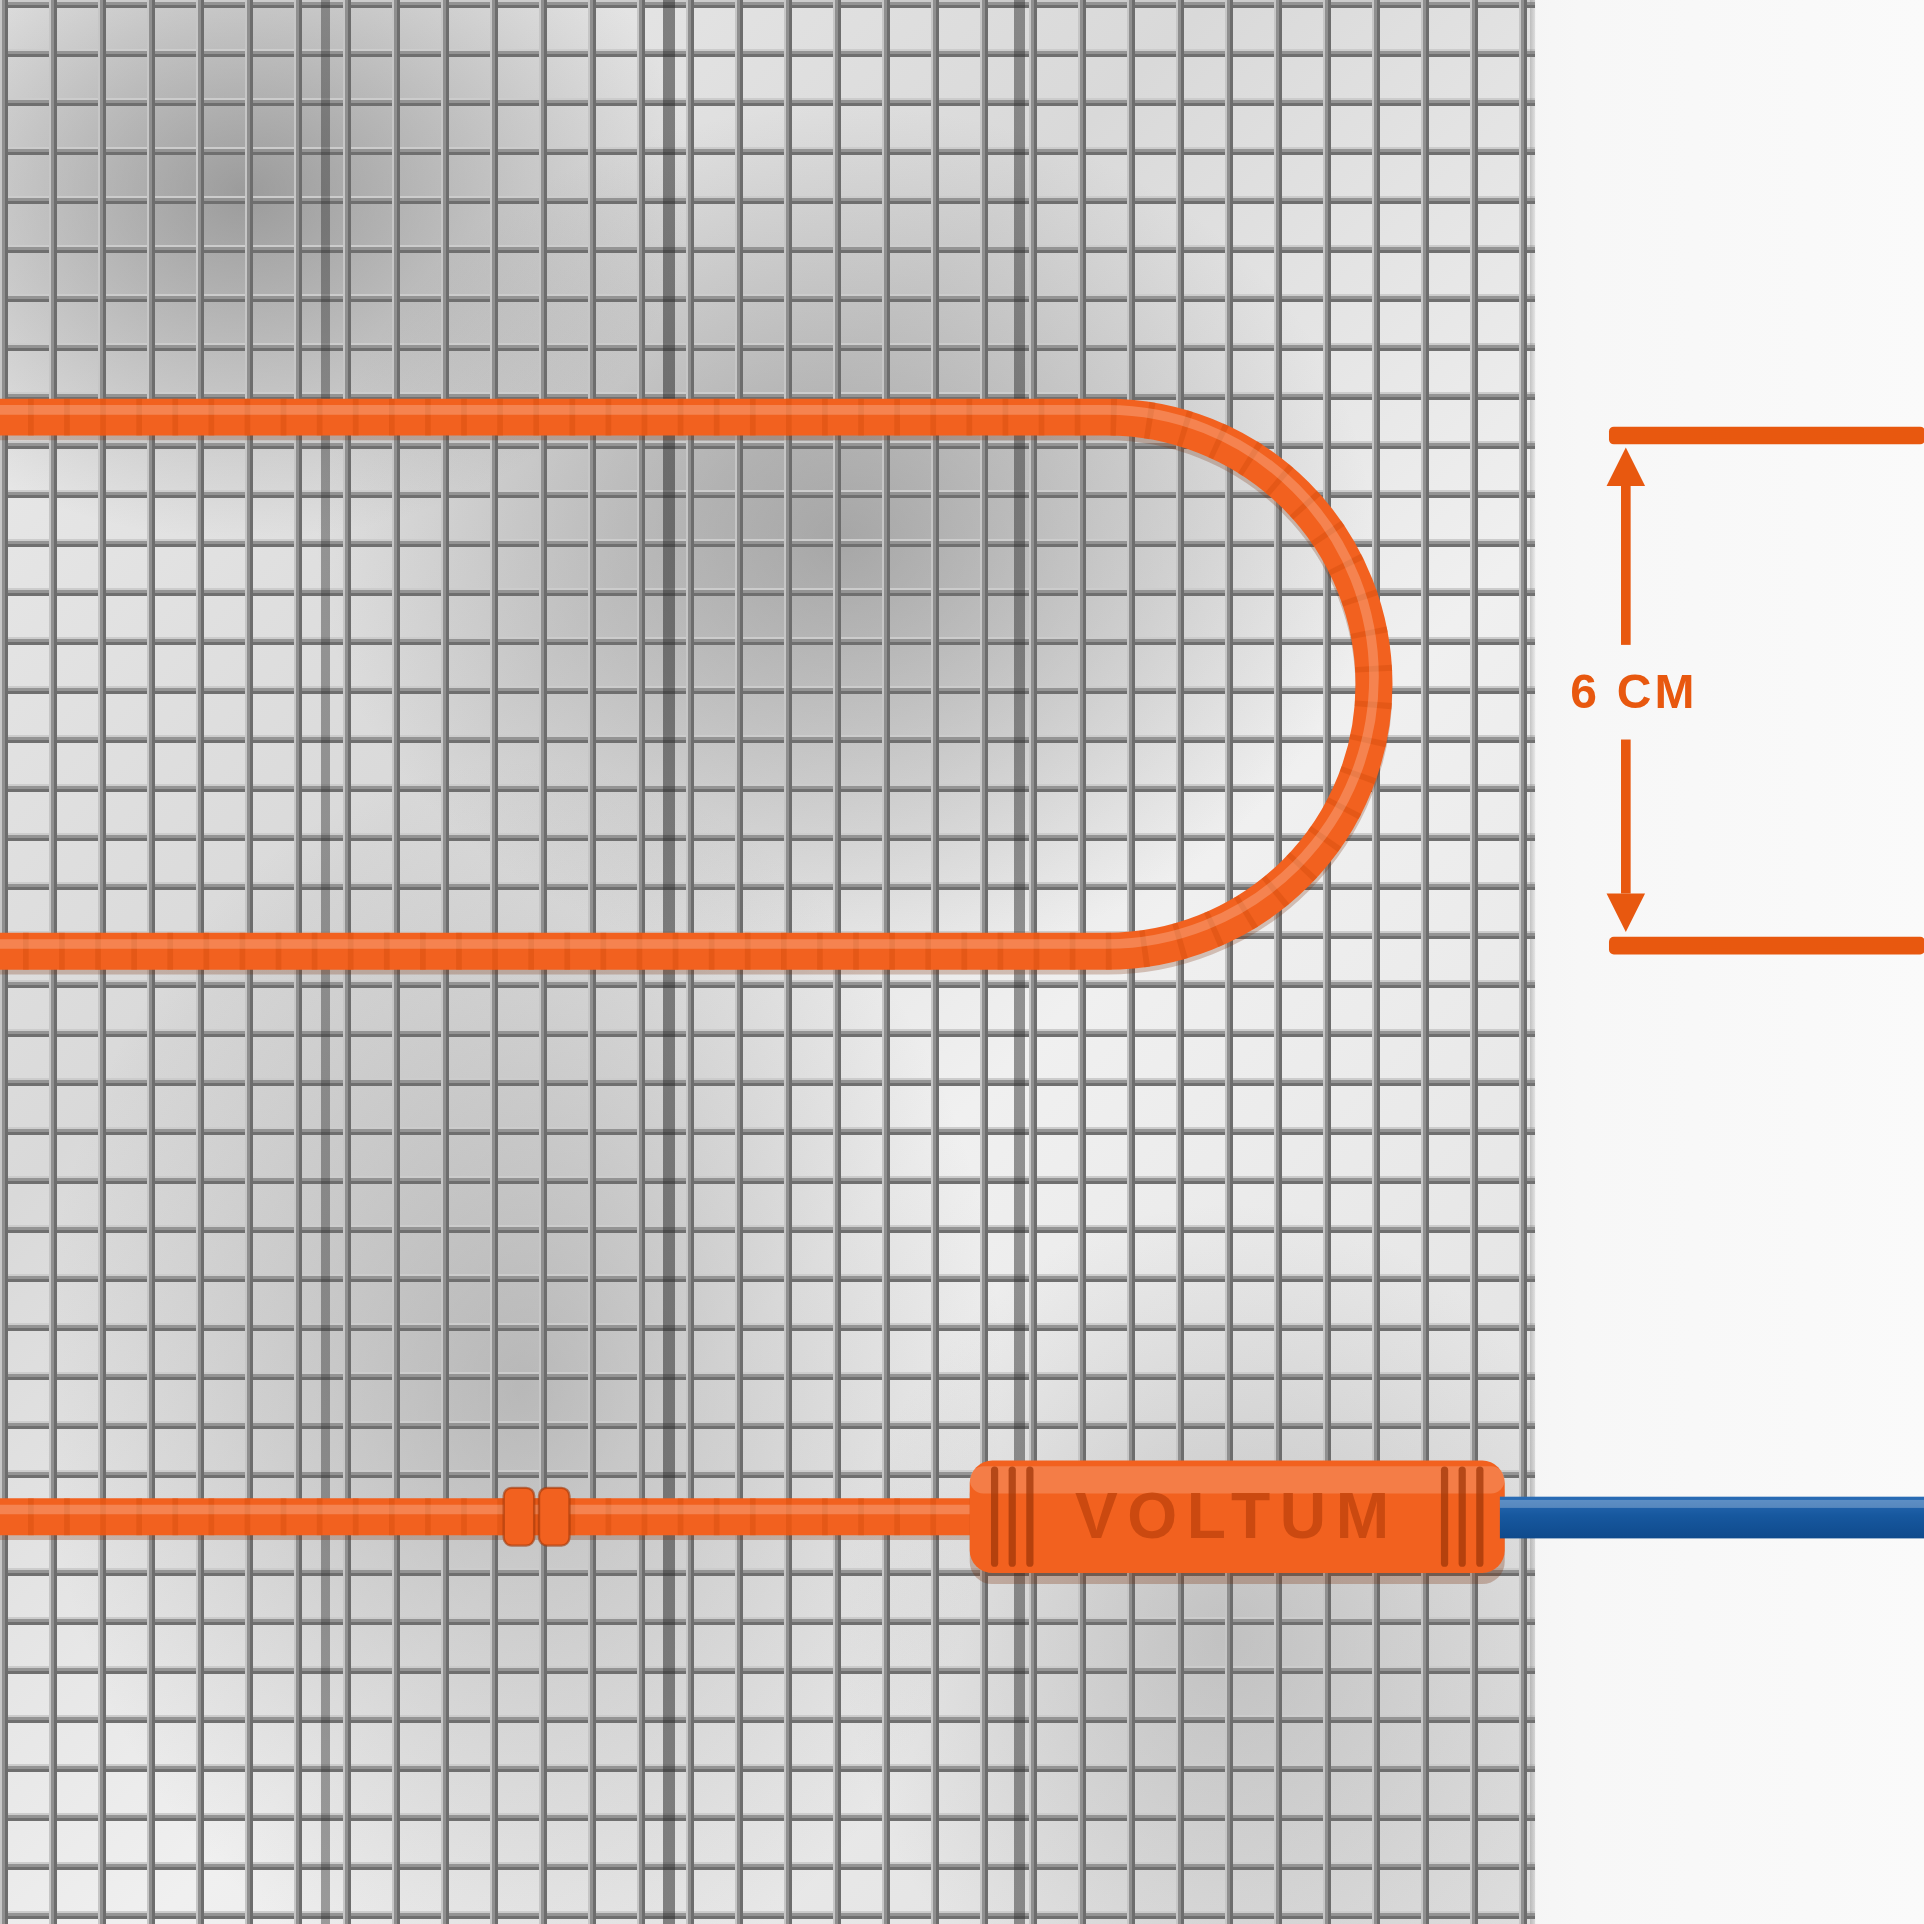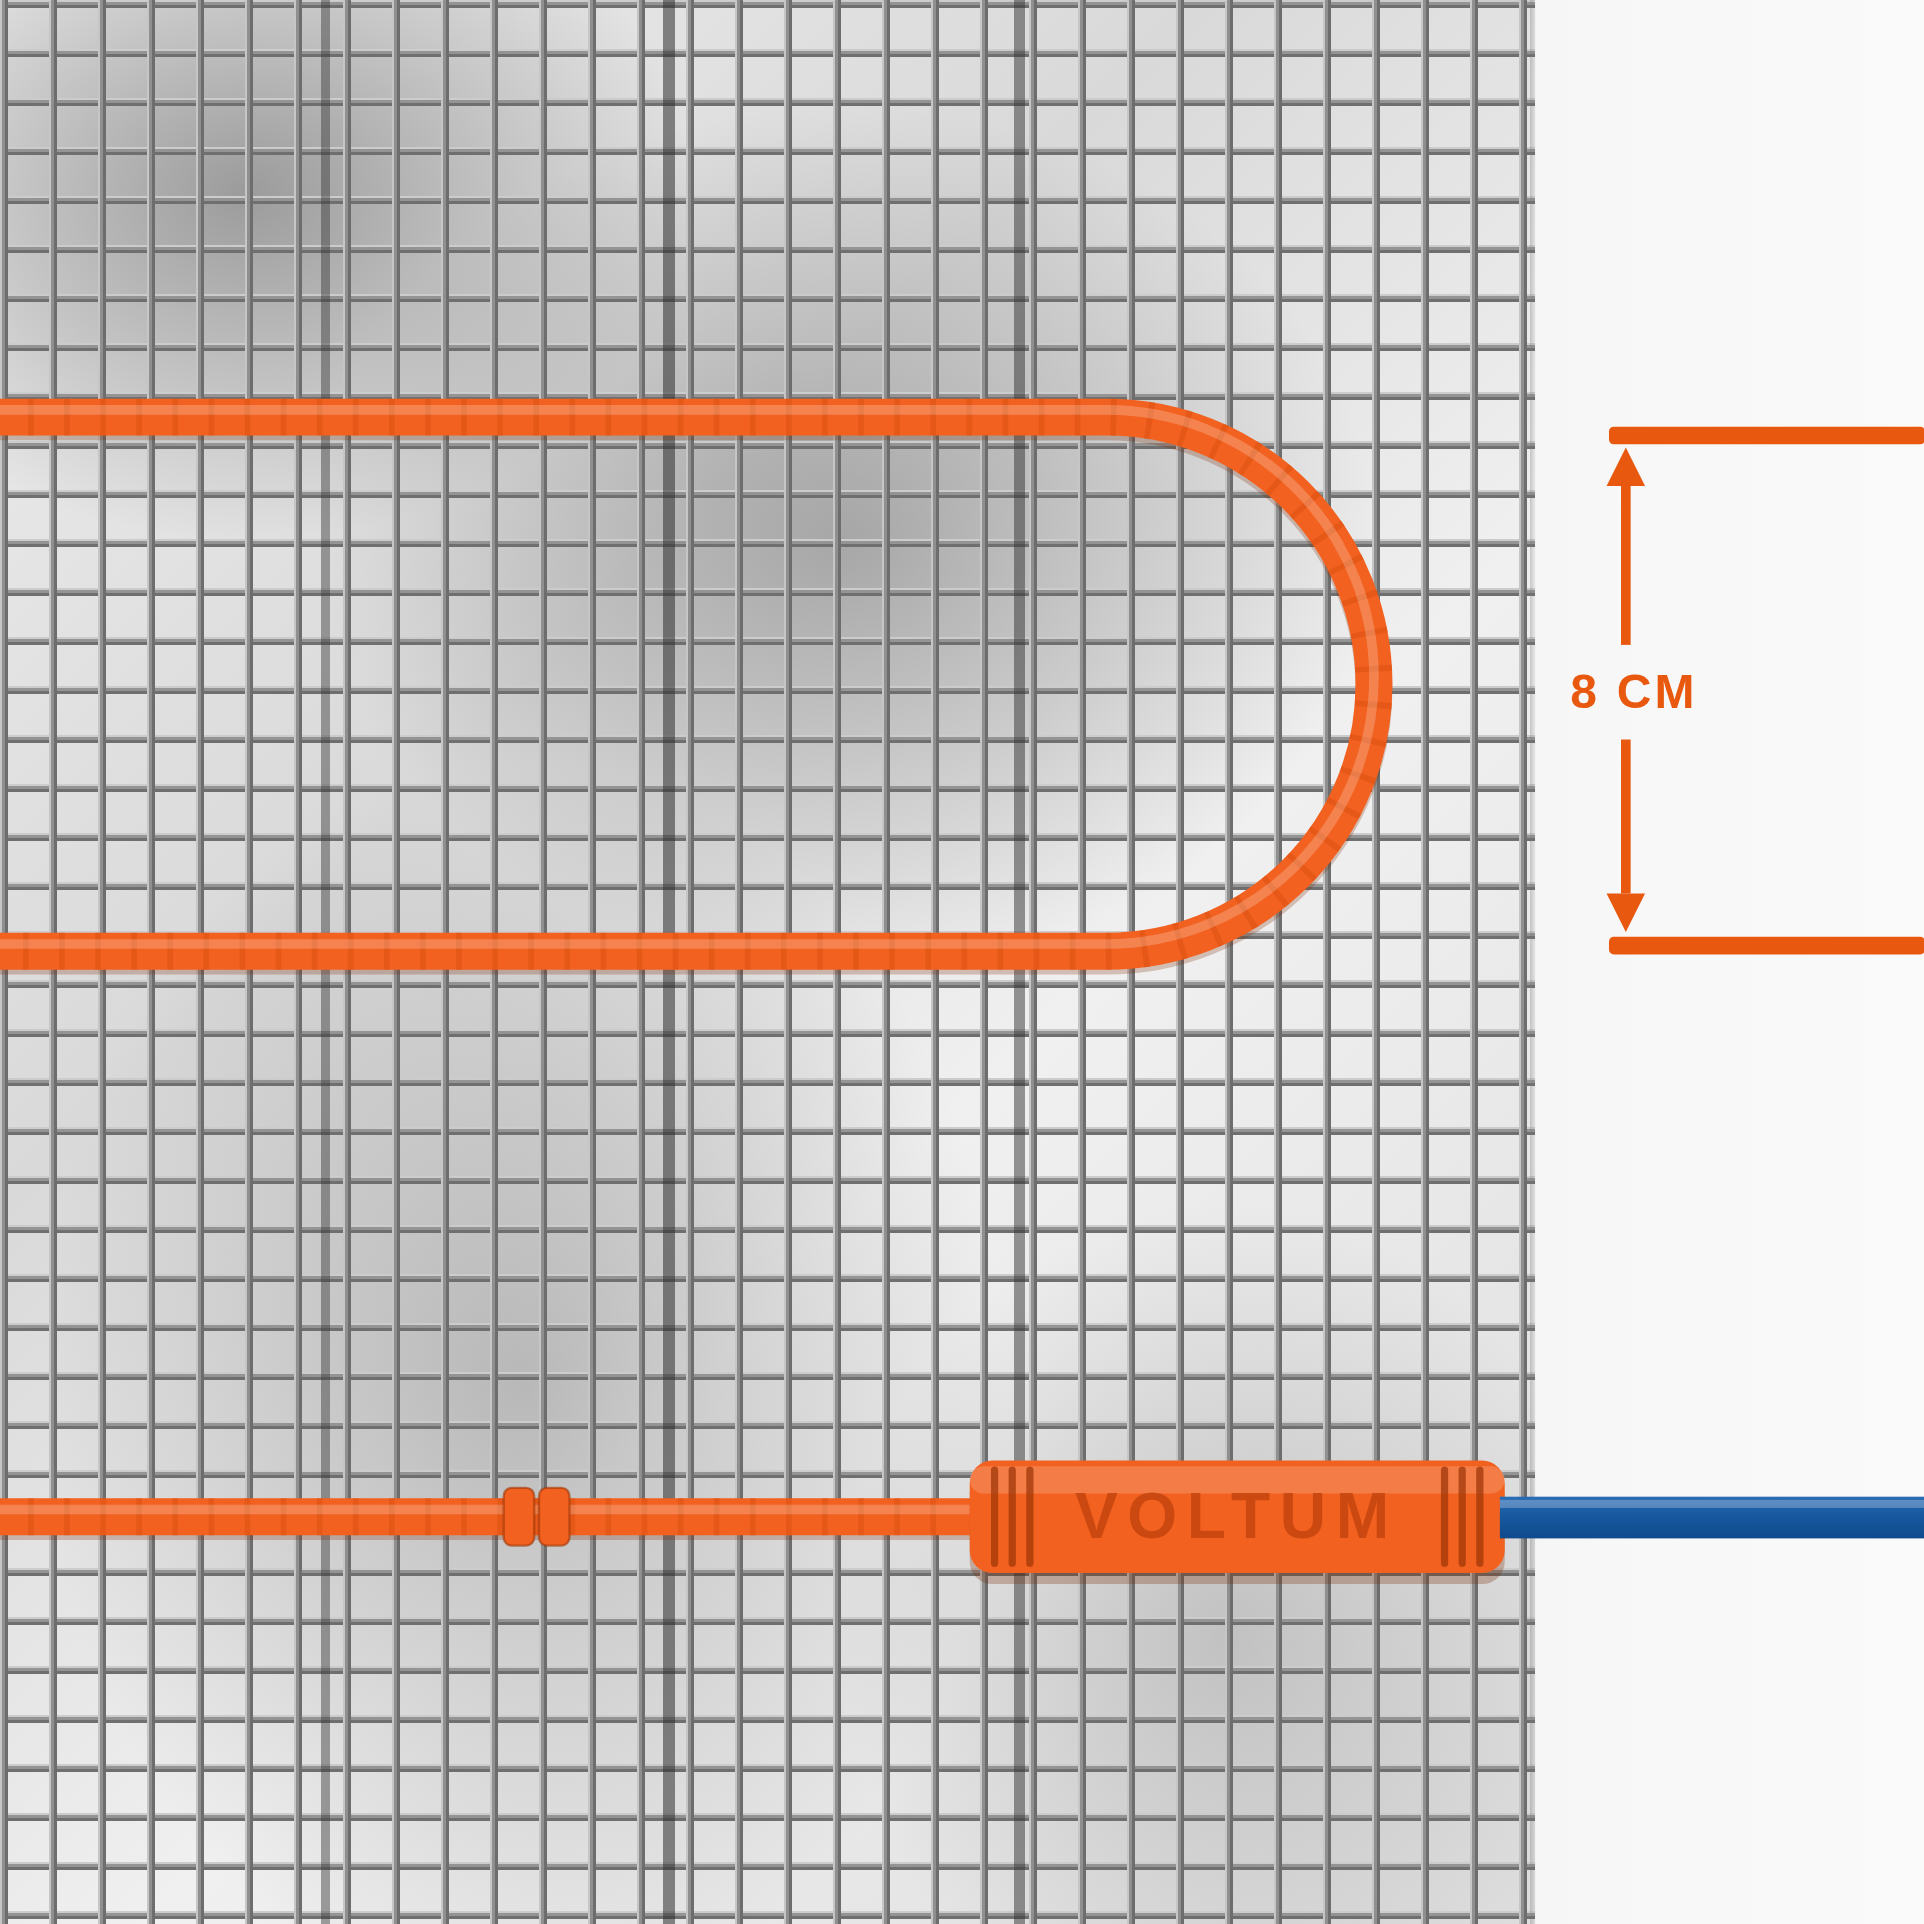--- a/index.html
+++ b/index.html
@@ -116,16 +116,16 @@
     <g>
       <rect class="dim" x="2006" y="532" width="394" height="22" rx="6"></rect>
       <rect class="dim" x="2006" y="1168" width="394" height="22" rx="6"></rect>
       <polygon class="dim" points="2027,558 2003,606 2051,606"></polygon>
       <rect class="dim" x="2021" y="604" width="12" height="200"></rect>
       <rect class="dim" x="2021" y="922" width="12" height="192"></rect>
       <polygon class="dim" points="2027,1162 2003,1114 2051,1114"></polygon>
     </g>
   </svg>
 
-  <div class="dim-label">8 CM</div>
+  <div class="dim-label">6 CM</div>
 
 </div>
 
 
 </body></html>

